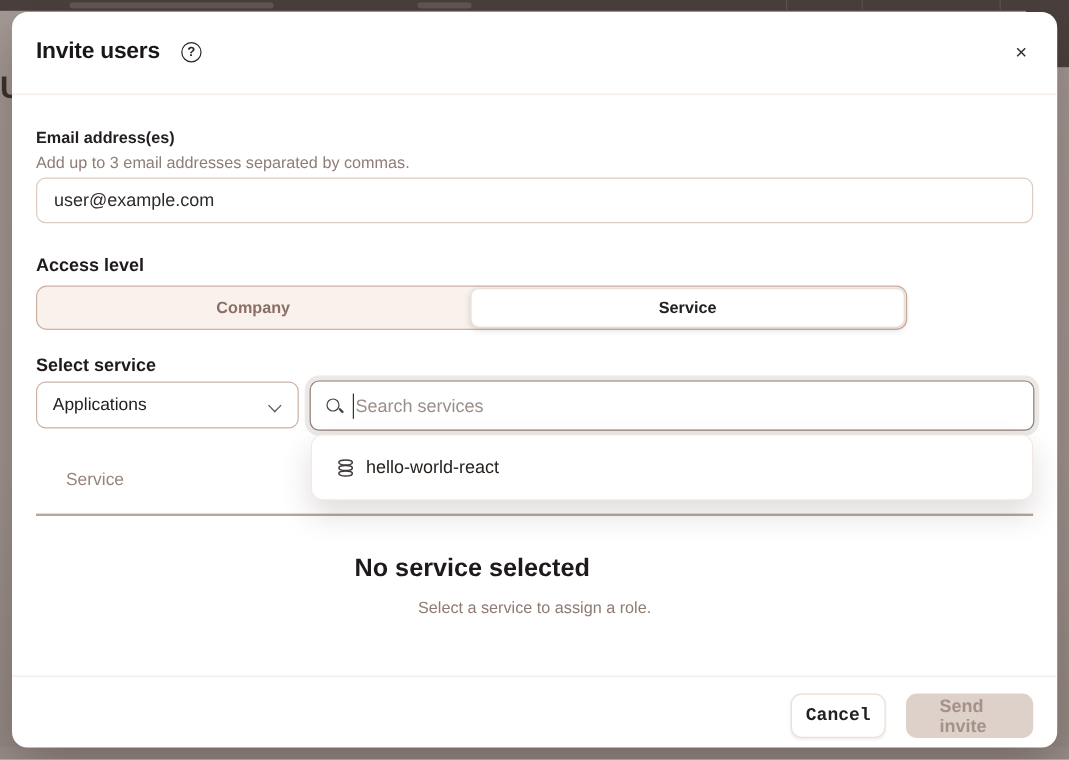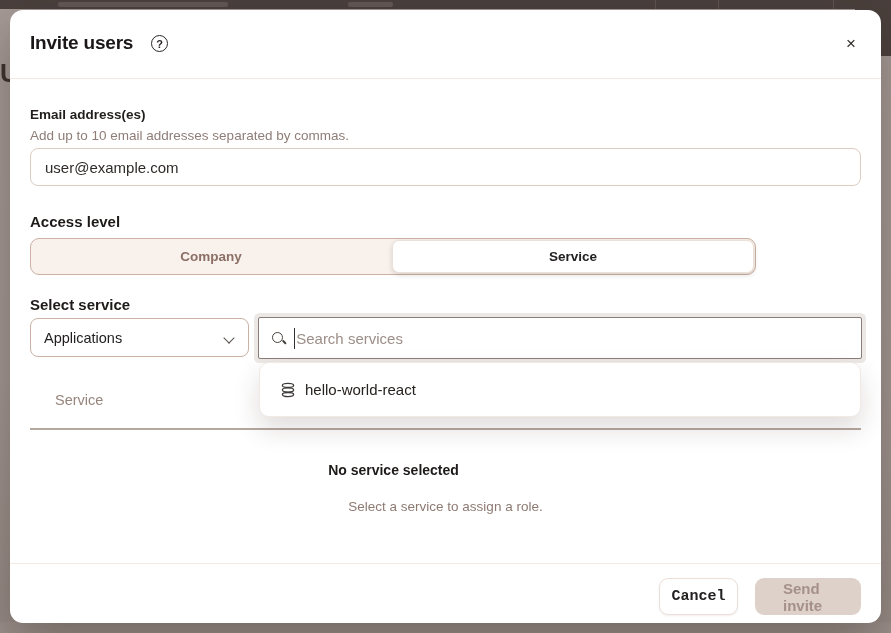--- a/index.html
+++ b/index.html
@@ -76,21 +76,21 @@
   .type-select-value { font-size:14.5px; color:#232020; flex:1; }
   .chevron-down { width:10px; height:10px; position:relative; }
   .chevron-down::before {
     content:""; position:absolute; top:1px; left:0;
     width:7px; height:7px; border-right:1.6px solid #5a514d; border-bottom:1.6px solid #5a514d;
     transform:rotate(45deg);
   }
 
   .search-box {
     position:absolute; top:307px; left:248px; width:604px; height:42px;
-    border:1.5px solid #8a7d77; border-radius:2px; background:#fff;
+    border:1.5px solid #8a7d77; border-radius:8px; background:#fff;
     box-shadow:0 0 0 4px rgba(130,110,98,.16);
     display:flex; align-items:center; padding:0 12px;
   }
   .search-icon { width:15px; height:15px; position:relative; margin-right:8px; flex:0 0 auto; }
   .search-icon::before {
     content:""; position:absolute; top:1px; left:1px; width:9px; height:9px;
     border:1.5px solid #47413e; border-radius:50%;
   }
   .search-icon::after {
     content:""; position:absolute; left:10.5px; top:10.5px; width:4.5px; height:1.6px;
@@ -113,21 +113,21 @@
     display:flex; align-items:center; padding:0 20px; height:40px; cursor:pointer;
   }
   .stack-icon { width:16px; height:16px; margin-right:9px; flex:0 0 auto; }
   .result-name { font-size:15px; color:#26221f;text-align:center; }
 
   .table-header { position:absolute; top:382px; left:45px; font-size:14.5px; color:#97857d; }
   .table-divider { position:absolute; top:418px; left:20px; width:831px; height:2px; background:#b5a89f; }
 
   .empty-title {
     position:absolute; top:452px; left:0; width:767px; text-align:center;
-    font-size:14px; font-weight:700; color:#1d1a19;
+    font-size:21px; font-weight:700; color:#1d1a19;
   }
   .empty-subtitle {
     position:absolute; top:489px; left:0; width:871px; text-align:center;
     font-size:13.5px; color:#8d7a73;
   }
 
   .ftr-divider { position:absolute; top:553px; left:0; width:871px; height:1px; background:#f3eae4; }
   .btn {
     position:absolute; top:568px; height:37px; border-radius:9px;
     display:flex; align-items:center; justify-content:center;
@@ -157,21 +157,21 @@
 <div class="backdrop-heading-fragment">U</div>
 
 <div class="modal">
 
   <div class="modal-title">Invite users</div>
   <div class="help-icon">?</div>
   <div class="close-btn">×</div>
   <div class="hdr-divider"></div>
 
   <div class="field-label-sm" style="top:97px;">Email address(es)</div>
-  <div class="field-helper" style="top:118px;">Add up to 10 email addresses separated by commas.</div>
+  <div class="field-helper" style="top:118px;">Add up to 3 email addresses separated by commas.</div>
   <input class="email-input" type="text" value="user@example.com" style="">
 
   <div class="section-label" style="top:203px;">Access level</div>
   <div class="segmented">
     <div class="segment">
       <span>Company</span>
     </div>
     <div class="segment selected">
       <span>Service</span>
     </div>

